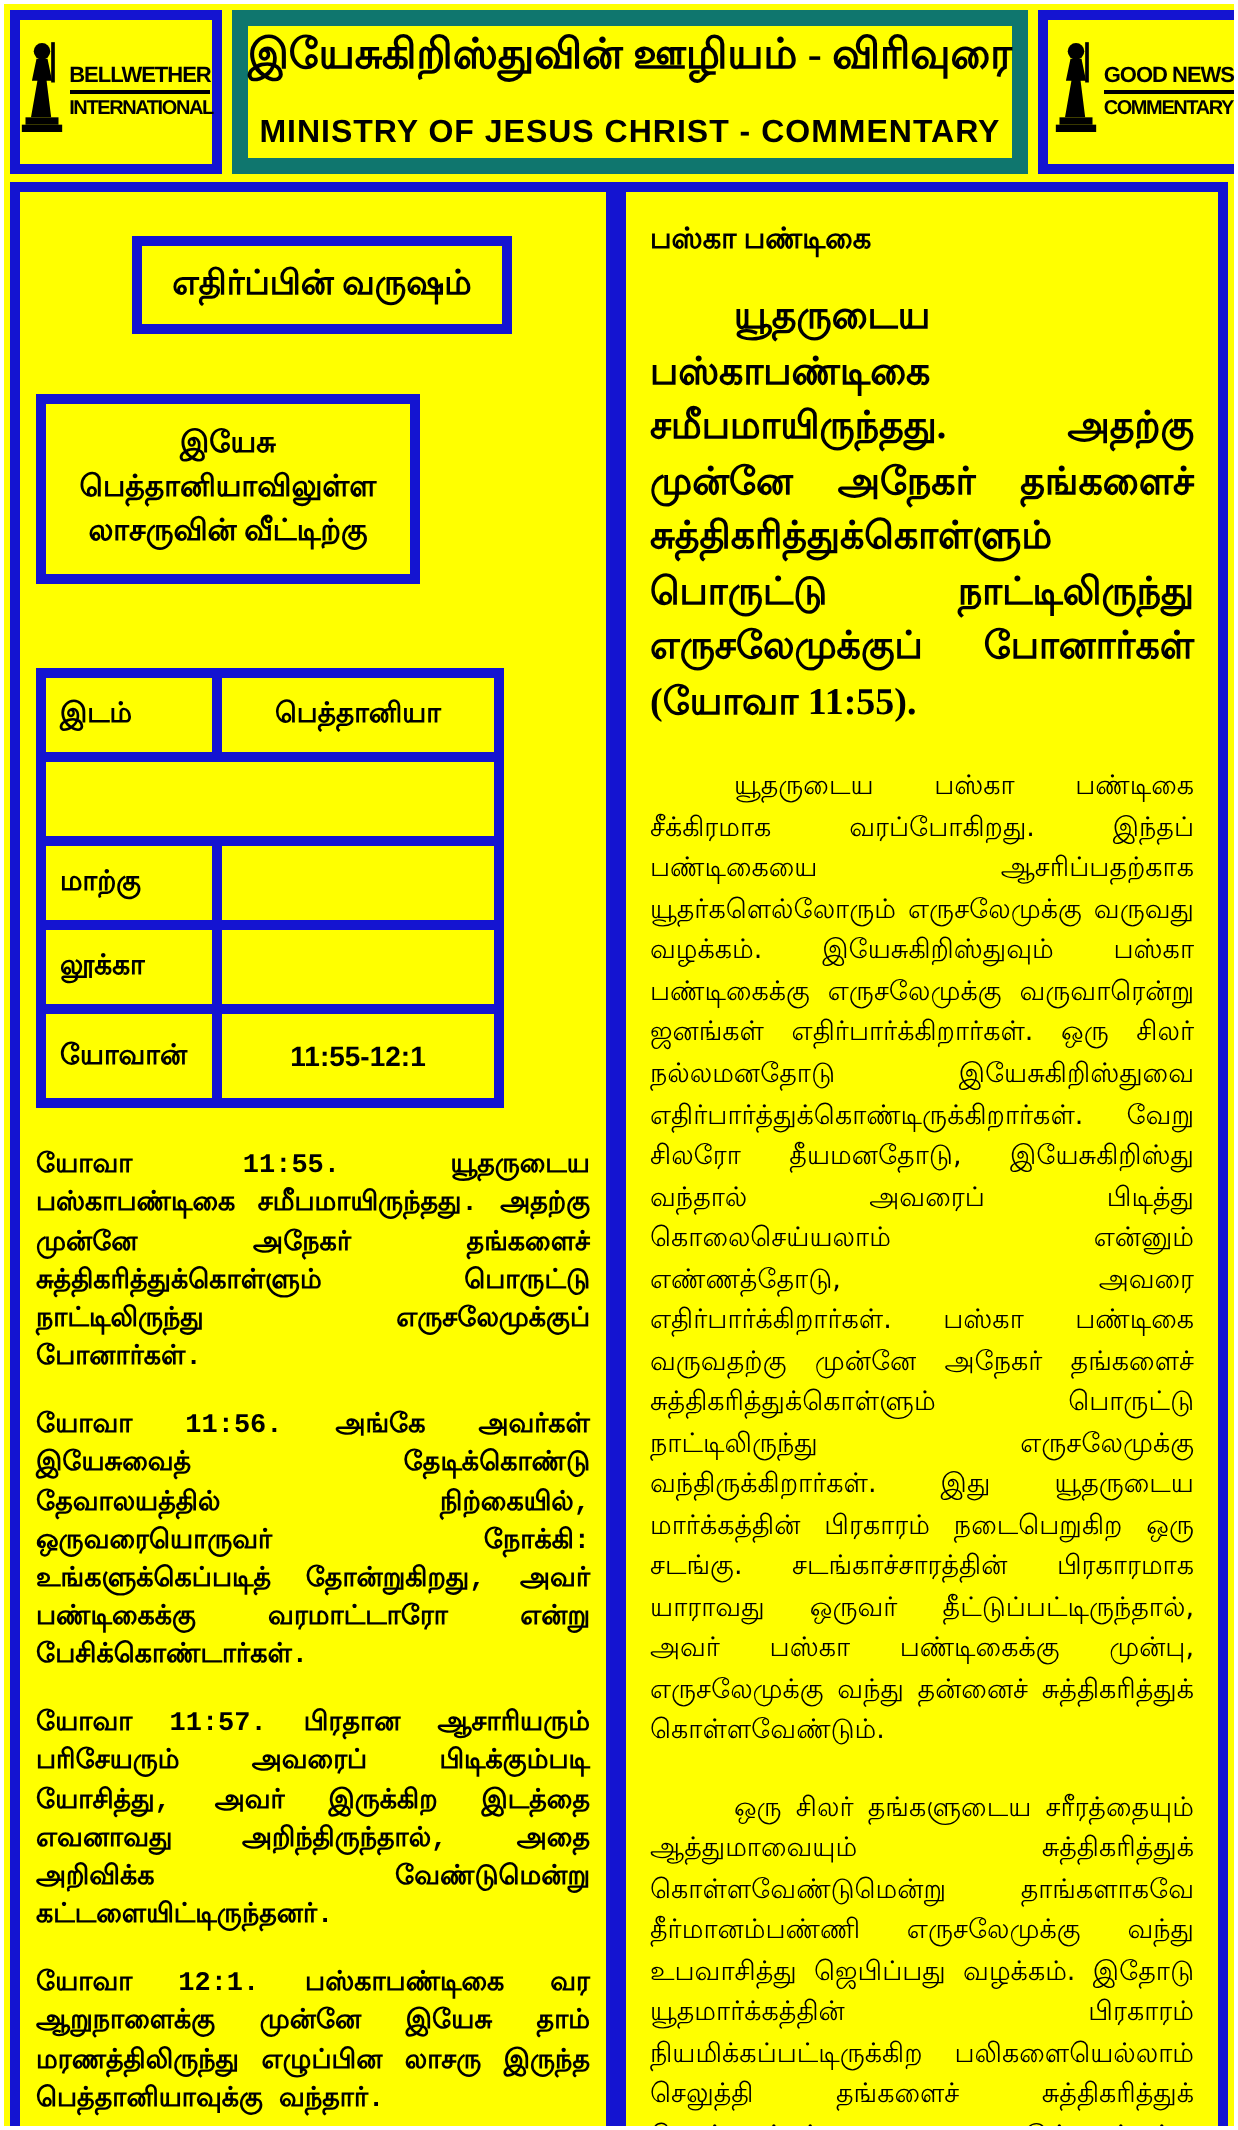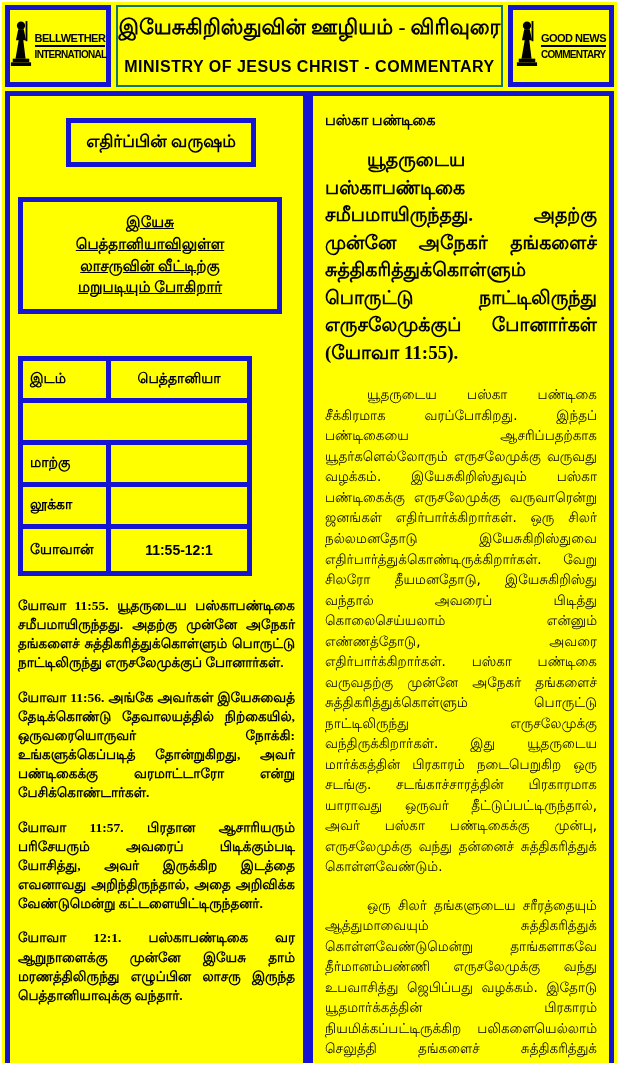--- a/index.html
+++ b/index.html
@@ -19,21 +19,21 @@
   .logo-text { display:flex; flex-direction:column; align-items:flex-start; }
   .logo-line1 {
     font-family:"Liberation Sans", sans-serif; font-weight:bold; font-size:11px;
     letter-spacing:-0.5px; border-bottom:2px solid #000; padding-bottom:1px; white-space:nowrap;
   }
   .logo-line2 {
     font-family:"Liberation Sans", sans-serif; font-weight:bold; font-size:10px;
     letter-spacing:-0.7px; margin-top:2px; white-space:nowrap;
   }
   .title-box {
-    flex:1; border:2px solid #0f766e; background:#ffff00;
+    flex:1; border:8px solid #0f766e; background:#ffff00;
     display:flex; flex-direction:column; align-items:center; justify-content:center; gap:21px;
   }
   .title-tamil { font-weight:bold; font-size:21px; line-height:1; white-space:nowrap; }
   .title-english {
     font-family:"Liberation Sans", sans-serif; font-weight:bold; font-size:16px;
     letter-spacing:0.5px; line-height:1; white-space:nowrap;
   }
   
   .content { flex:1; display:flex; }
   .col-left {
@@ -43,22 +43,22 @@
   .col-right {
     flex:1; border:5px solid #1414d1; border-left-width:5px; background:#ffff00;
     padding:10px 12px; overflow:hidden;
   }
   
   .year-box {
     margin:16px 0 0 48px; width:190px; border:5px solid #1414d1;
     padding:9px 4px; text-align:center; font-weight:bold; font-size:17px;
   }
   .event-box {
-    margin:30px 0 0 0; width:264px; border:5px solid #1414d1;
-    padding:10px 6px; text-align:center; font-weight:bold; font-size:15px; line-height:1.45;text-decoration:underline;
+    margin:30px 0 0 0; width:192px; border:5px solid #1414d1;
+    padding:10px 6px; text-align:center; font-weight:bold; font-size:15px; line-height:1.45;
   }
   .event-box div { display:block; }
   .ref-table { margin:42px 14px 0 0; width:234px; border:5px solid #1414d1; }
   .ref-row { display:flex; border-bottom:5px solid #1414d1; height:42px; }
   .ref-row:last-child { border-bottom:none; }
   .ref-label {
     width:88px; flex:0 0 88px; border-right:5px solid #1414d1;
     display:flex; align-items:center; padding-left:7px; font-weight:bold; font-size:14px;
   }
   .ref-value {
@@ -66,21 +66,21 @@
     font-weight:bold; font-size:14px; font-family:"Liberation Sans", sans-serif;
   }
   .ref-value.tamil { font-family:"Liberation Serif", serif; }
   .passage-box {
     margin:30px 0 0 0; display:inline-block; border:5px solid #1414d1;
     padding:8px 12px; font-weight:bold; font-size:16px;
   }
   .verses { margin-top:20px; }
   .verse {
     font-weight:bold; font-size:13.5px; line-height:1.42;
-    text-align:justify; margin-bottom:15px;
+    text-align:justify; margin-bottom:15px;font-family:Liberation Mono, monospace;
   }
   
   .section-heading { font-weight:bold; font-size:14.5px; margin:6px 0 16px 0; }
   .section-heading.second { margin-top:22px; }
   .scripture {
     font-weight:bold; font-size:19px; line-height:1.45;
     text-align:justify; text-indent:42px; margin-bottom:18px;
   }
   .commentary {
     font-weight:normal; font-size:13.5px; line-height:1.52;
@@ -142,21 +142,20 @@
     <div class="col-left">
 
       <div class="year-box">
         <span>எதிர்ப்பின் வருஷம்</span>
       </div>
 
       <div class="event-box">
         <div>இயேசு</div>
         <div>பெத்தானியாவிலுள்ள</div>
         <div>லாசருவின் வீட்டிற்கு</div>
-        <div>மறுபடியும் போகிறார்</div>
       </div>
 
       <div class="ref-table">
         <div class="ref-row">
           <div class="ref-label">இடம்</div>
           <div class="ref-value tamil">பெத்தானியா</div>
         </div>
         <div class="ref-row">
           <div class="ref-value"></div>
         </div>

